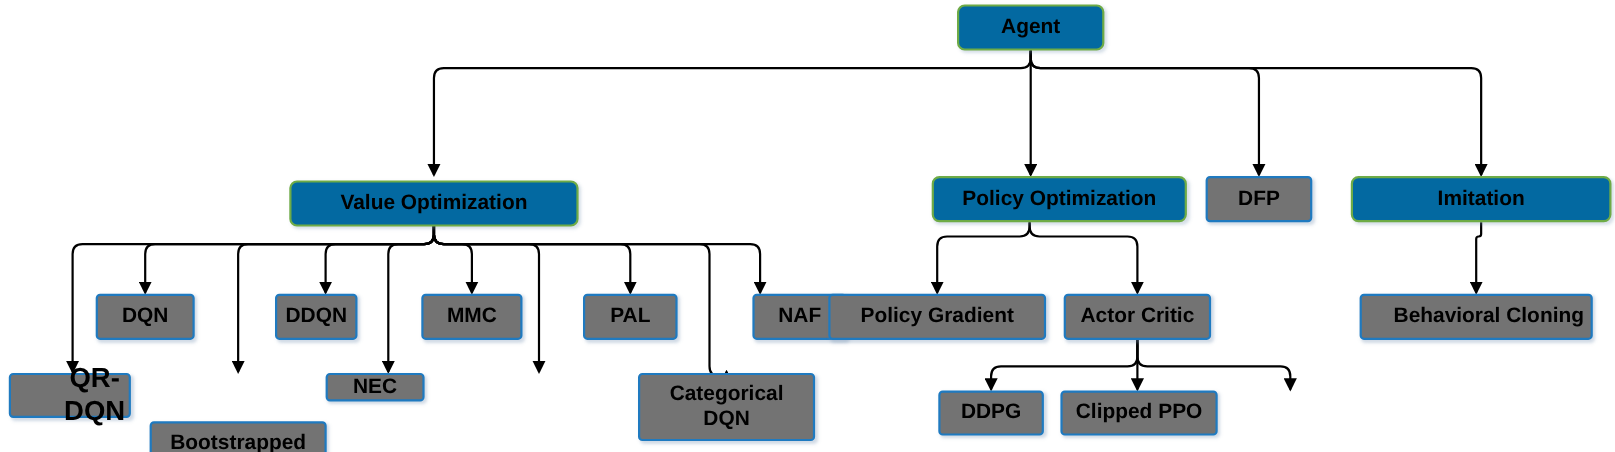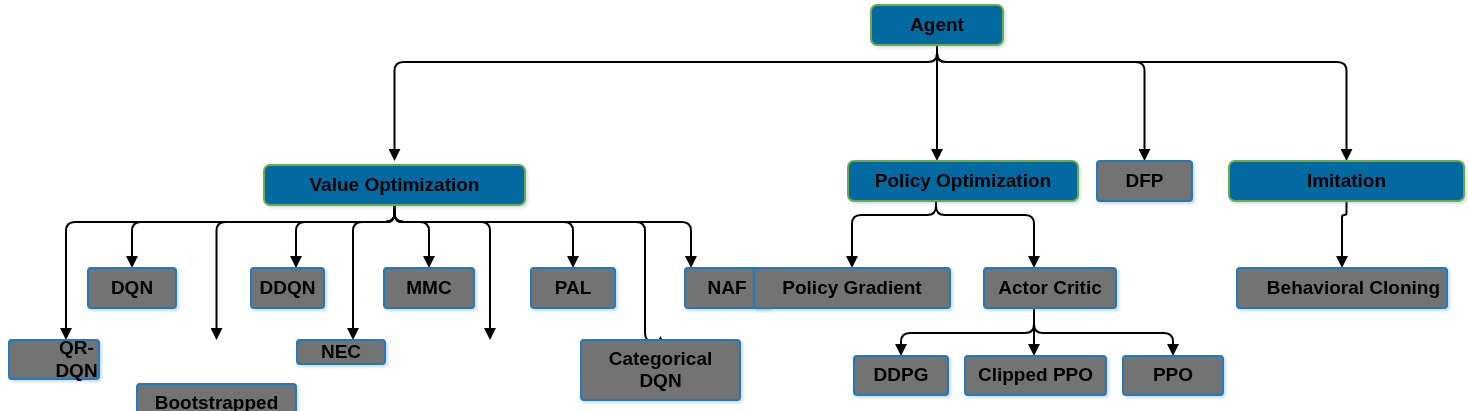--- a/index.html
+++ b/index.html
@@ -116,42 +116,39 @@
     </div>
     <div class="node blue" style="left: 530px; top: 267px; width: 86px; height: 42px; font-size: 19px;">
       <span class="lbl">PAL</span>
     </div>
     <div class="node blue" style="left: 648px; top: 267px; width: 86px; height: 42px; font-size: 19px; margin-left: 36px;">
       <span class="lbl">NAF</span>
     </div>
     <div class="node blue" style="left: 753px; top: 267px; width: 198px; height: 42px; font-size: 19px; align-items: center;">
       <span class="lbl">Policy Gradient</span>
     </div>
-    <div class="node blue" style="left: 967px; top: 267px; width: 134px; height: 42px; font-size: 19px; margin-left: 16px;">
+    <div class="node blue" style="left: 967px; top: 267px; width: 134px; height: 42px; font-size: 19px;">
       <span class="lbl">Actor Critic</span>
     </div>
     <div class="node blue" style="left: 1236px; top: 267px; width: 212px; height: 42px; font-size: 19px; justify-content: flex-end;">
       <span class="lbl">Behavioral Cloning</span>
     </div>
-    <div class="node blue" style="left: 8px; top: 339px; width: 92px; height: 41px; font-size: 19px; padding-left: 45px;">
+    <div class="node blue" style="left: 8px; top: 339px; width: 111px; height: 41px; font-size: 25px; padding-left: 45px;">
       <span class="lbl">QR-DQN</span>
     </div>
     <div class="node blue" style="left: 136px; top: 339px; width: 161px; height: 62px; font-size: 19px; margin-top: 44px;">
       <span class="lbl">Bootstrapped
 DQN</span>
     </div>
     <div class="node blue" style="left: 296px; top: 339px; width: 90px; height: 26px; font-size: 19px;">
       <span class="lbl">NEC</span>
     </div>
     <div class="node blue" style="left: 580px; top: 339px; width: 161px; height: 62px; font-size: 19px;">
       <span class="lbl">Categorical
 DQN</span>
     </div>
     <div class="node blue" style="left: 853px; top: 355px; width: 96px; height: 41px; font-size: 19px;">
       <span class="lbl">DDPG</span>
     </div>
     <div class="node blue" style="left: 964px; top: 355px; width: 143px; height: 41px; font-size: 19px;">
       <span class="lbl">Clipped PPO</span>
     </div>
-    <div class="node blue" style="left: 1122px; top: 355px; width: 102px; height: 41px; font-size: 19px;">
-      <span class="lbl">PPO</span>
-    </div>
   </div>
 
 </body></html>

